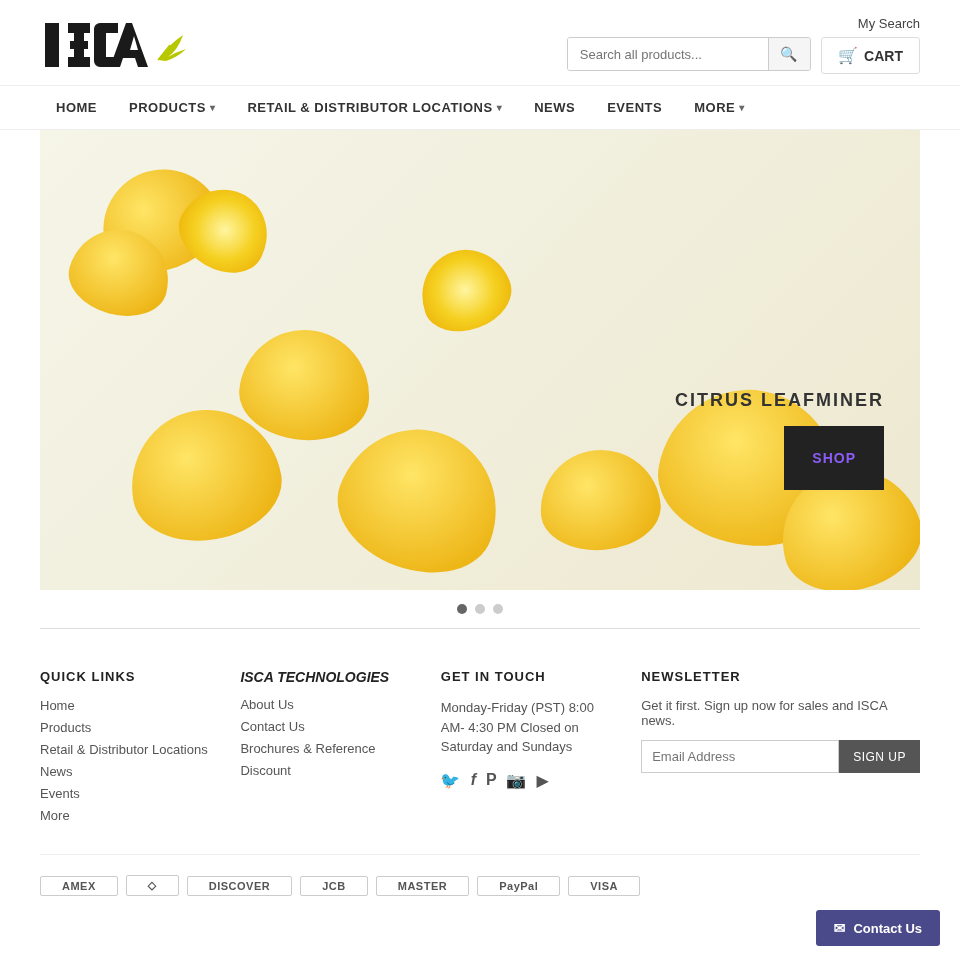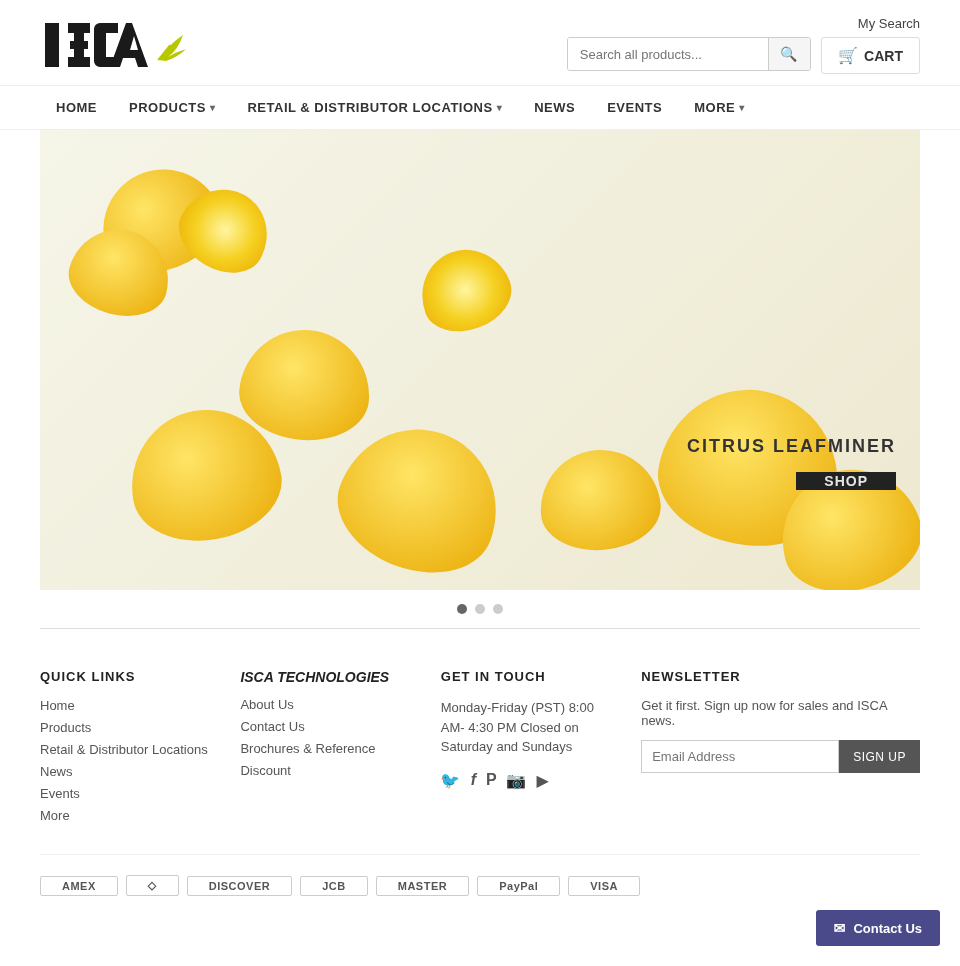--- a/index.html
+++ b/index.html
@@ -32,23 +32,23 @@
     .lemon-4 { width: 150px; height: 130px; top: 280px; left: 90px; transform: rotate(-10deg); background: radial-gradient(circle at 40% 35%, #ffe566, #e8a800); }
     .lemon-5 { width: 160px; height: 140px; top: 300px; left: 300px; transform: rotate(20deg); background: radial-gradient(circle at 40% 35%, #ffe566, #e8a800); }
     .lemon-6 { width: 120px; height: 100px; top: 320px; left: 500px; transform: rotate(-5deg); background: radial-gradient(circle at 40% 35%, #ffe566, #e8a800); }
     .lemon-7 { width: 180px; height: 155px; top: 260px; left: 620px; transform: rotate(10deg); background: radial-gradient(circle at 40% 35%, #ffe566, #e8a800); }
     .lemon-8 { width: 140px; height: 120px; top: 340px; left: 740px; transform: rotate(-15deg); background: radial-gradient(circle at 40% 35%, #ffe566, #e8a800); }
     .lemon-half { position: absolute; width: 90px; height: 80px; border-radius: 50% 50% 50% 50% / 60% 60% 40% 40%; background: radial-gradient(circle at 50% 50%, #fff5a0, #f5d020, #e8a800); }
     .lemon-half-1 { top: 60px; left: 140px; transform: rotate(30deg); }
     .lemon-half-2 { top: 120px; left: 380px; transform: rotate(-20deg); background: radial-gradient(circle at 50% 50%, #fff5a0, #f5d020, #e8a800); }
 
     
-    .hero-overlay { position: absolute; right: 24px; bottom: 100px; text-align: right; }
+    .hero-overlay { position: absolute; right: 36px; bottom: 100px; text-align: right; }
     .hero-product-name { color: #333; font-size: 18px; font-weight: 700; letter-spacing: 2px; margin-bottom: 15px; text-transform: uppercase; }
-    .hero-shop-btn { background: #222; color: #e5e5e5; border: none; padding: 1px 28px; font-size: 14px; font-weight: 700; letter-spacing: 1px; cursor: pointer; text-transform: uppercase; }
+    .hero-shop-btn { background: #222; color: #8b5cf6; border: none; padding: 24px 28px; font-size: 14px; font-weight: 700; letter-spacing: 1px; cursor: pointer; text-transform: uppercase; }
 
     
     .slide-dots { display: flex; justify-content: center; gap: 8px; padding: 14px 0; }
     .slide-dot { width: 10px; height: 10px; border-radius: 50%; background: #ccc; cursor: pointer; }
     .slide-dot.active { background: #666; }
 
     
     .divider { border: none; border-top: 1px solid #ddd; margin: 0 40px; }
 
     

